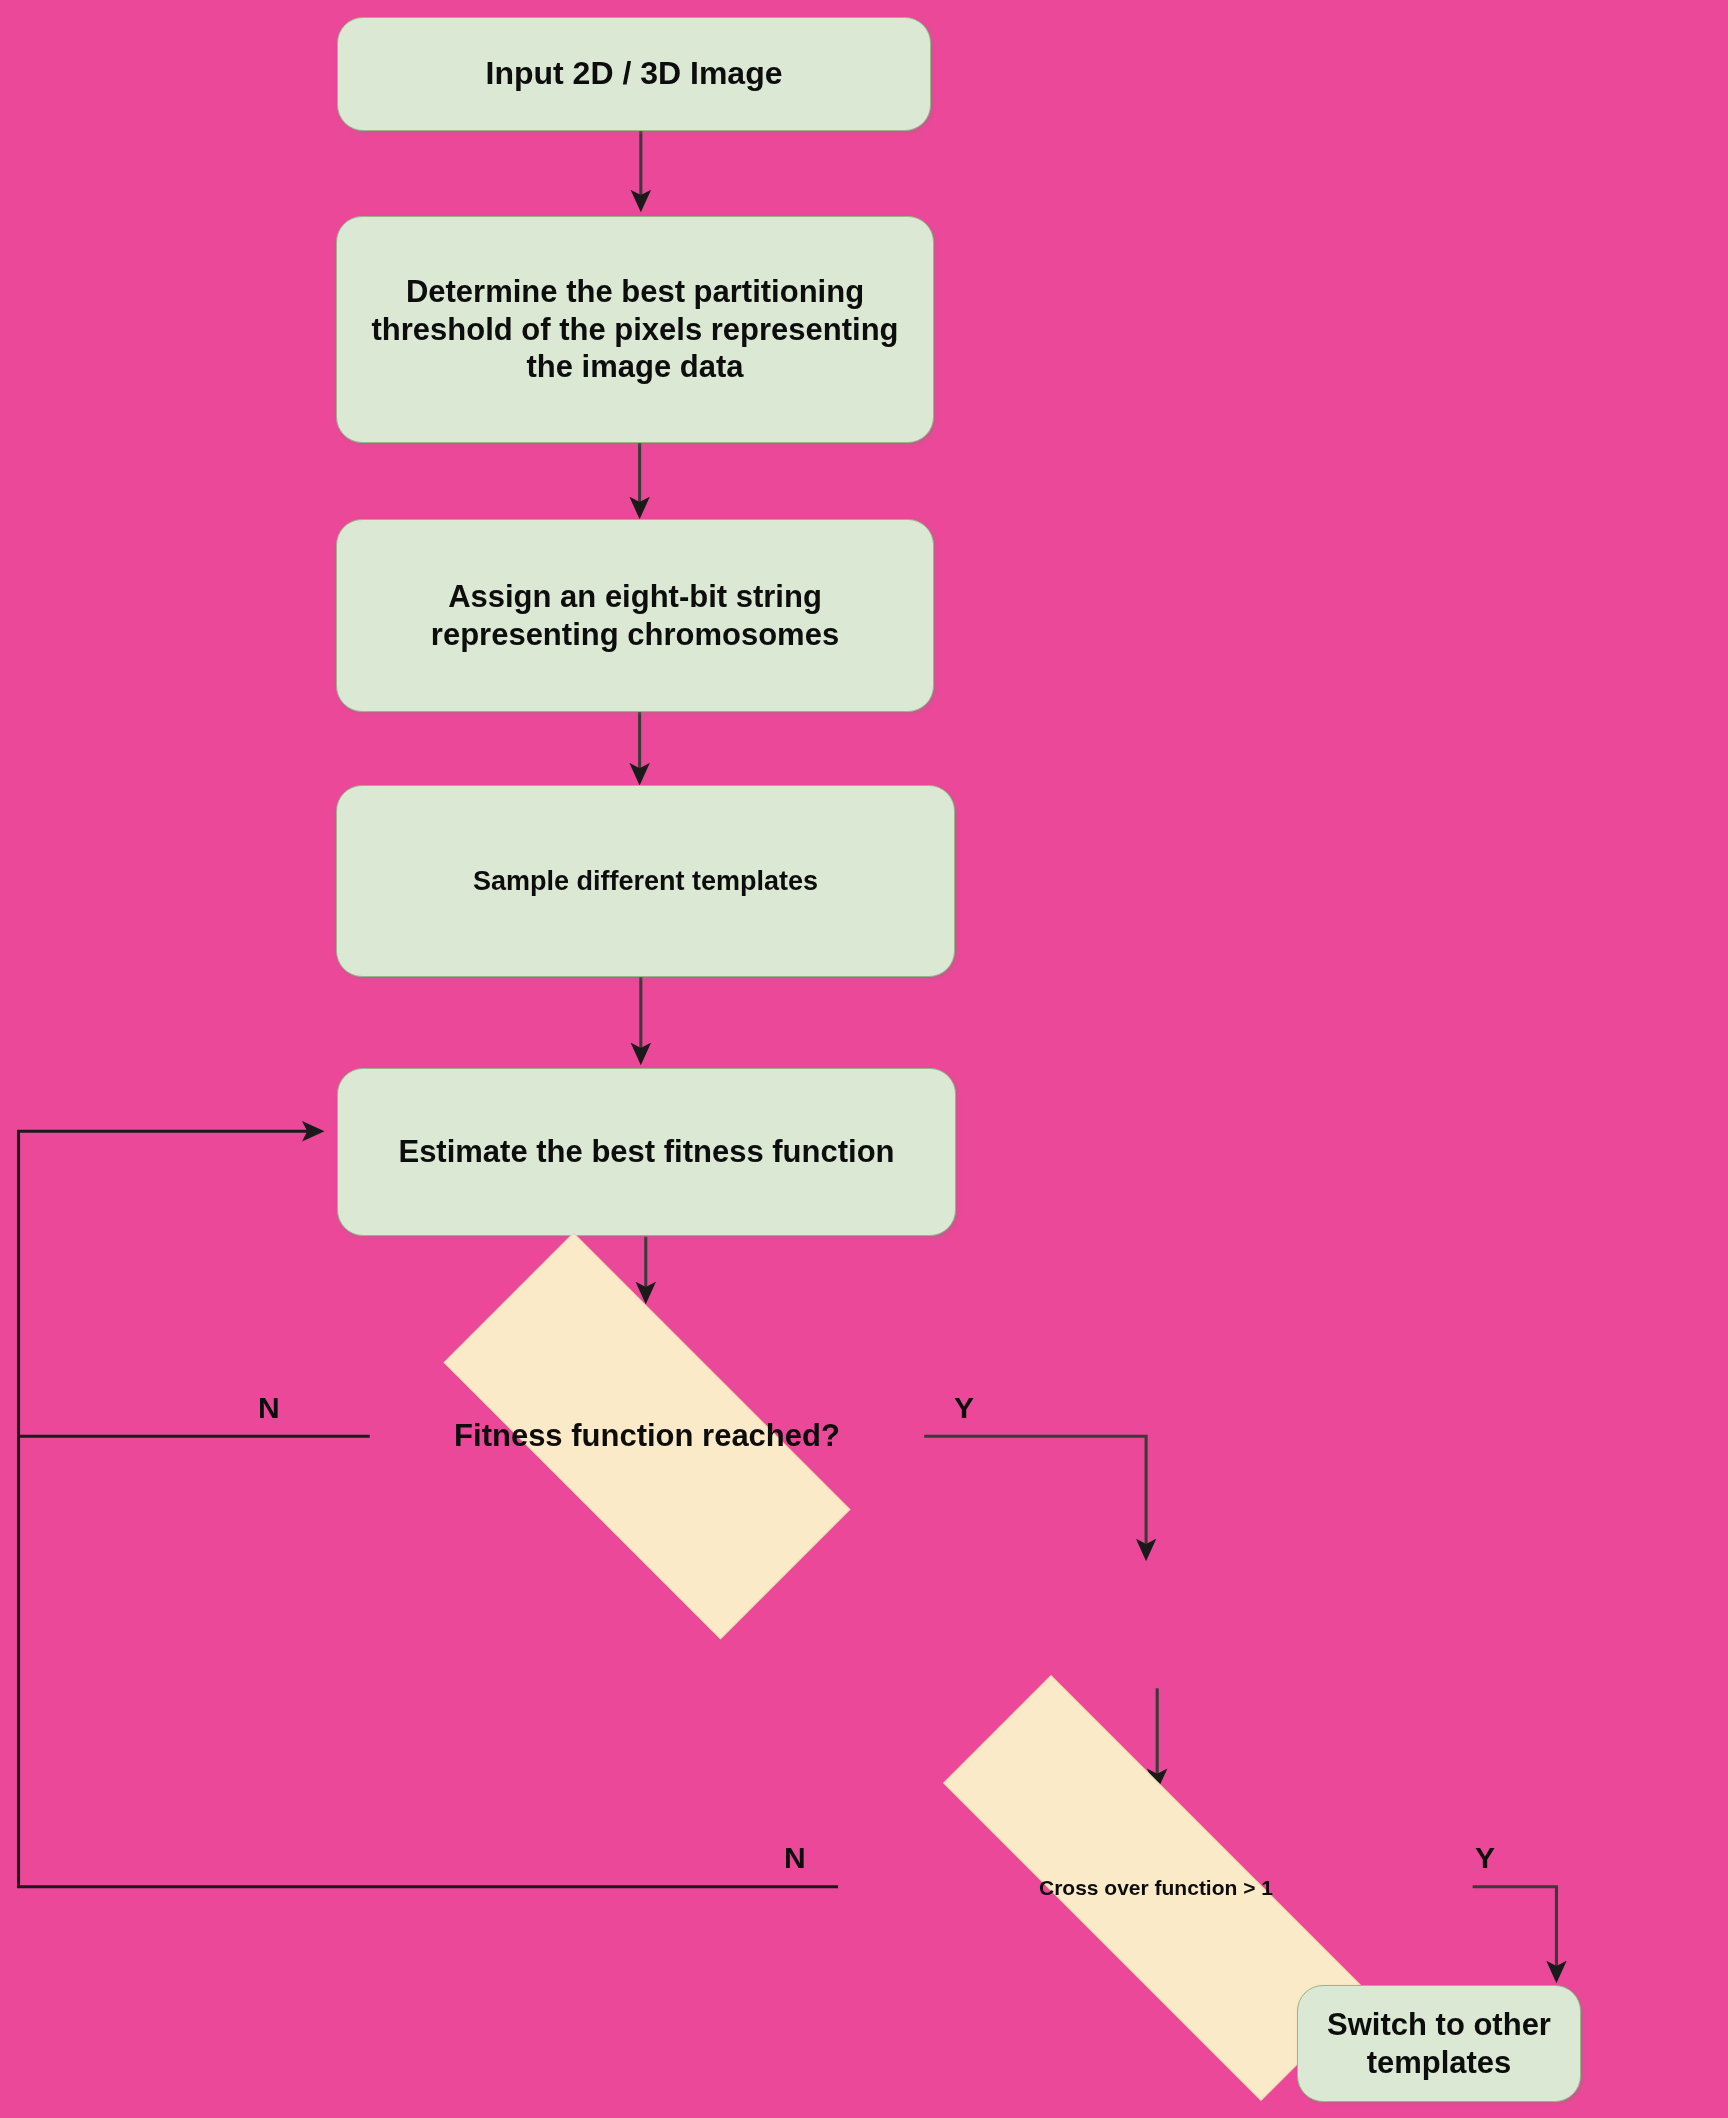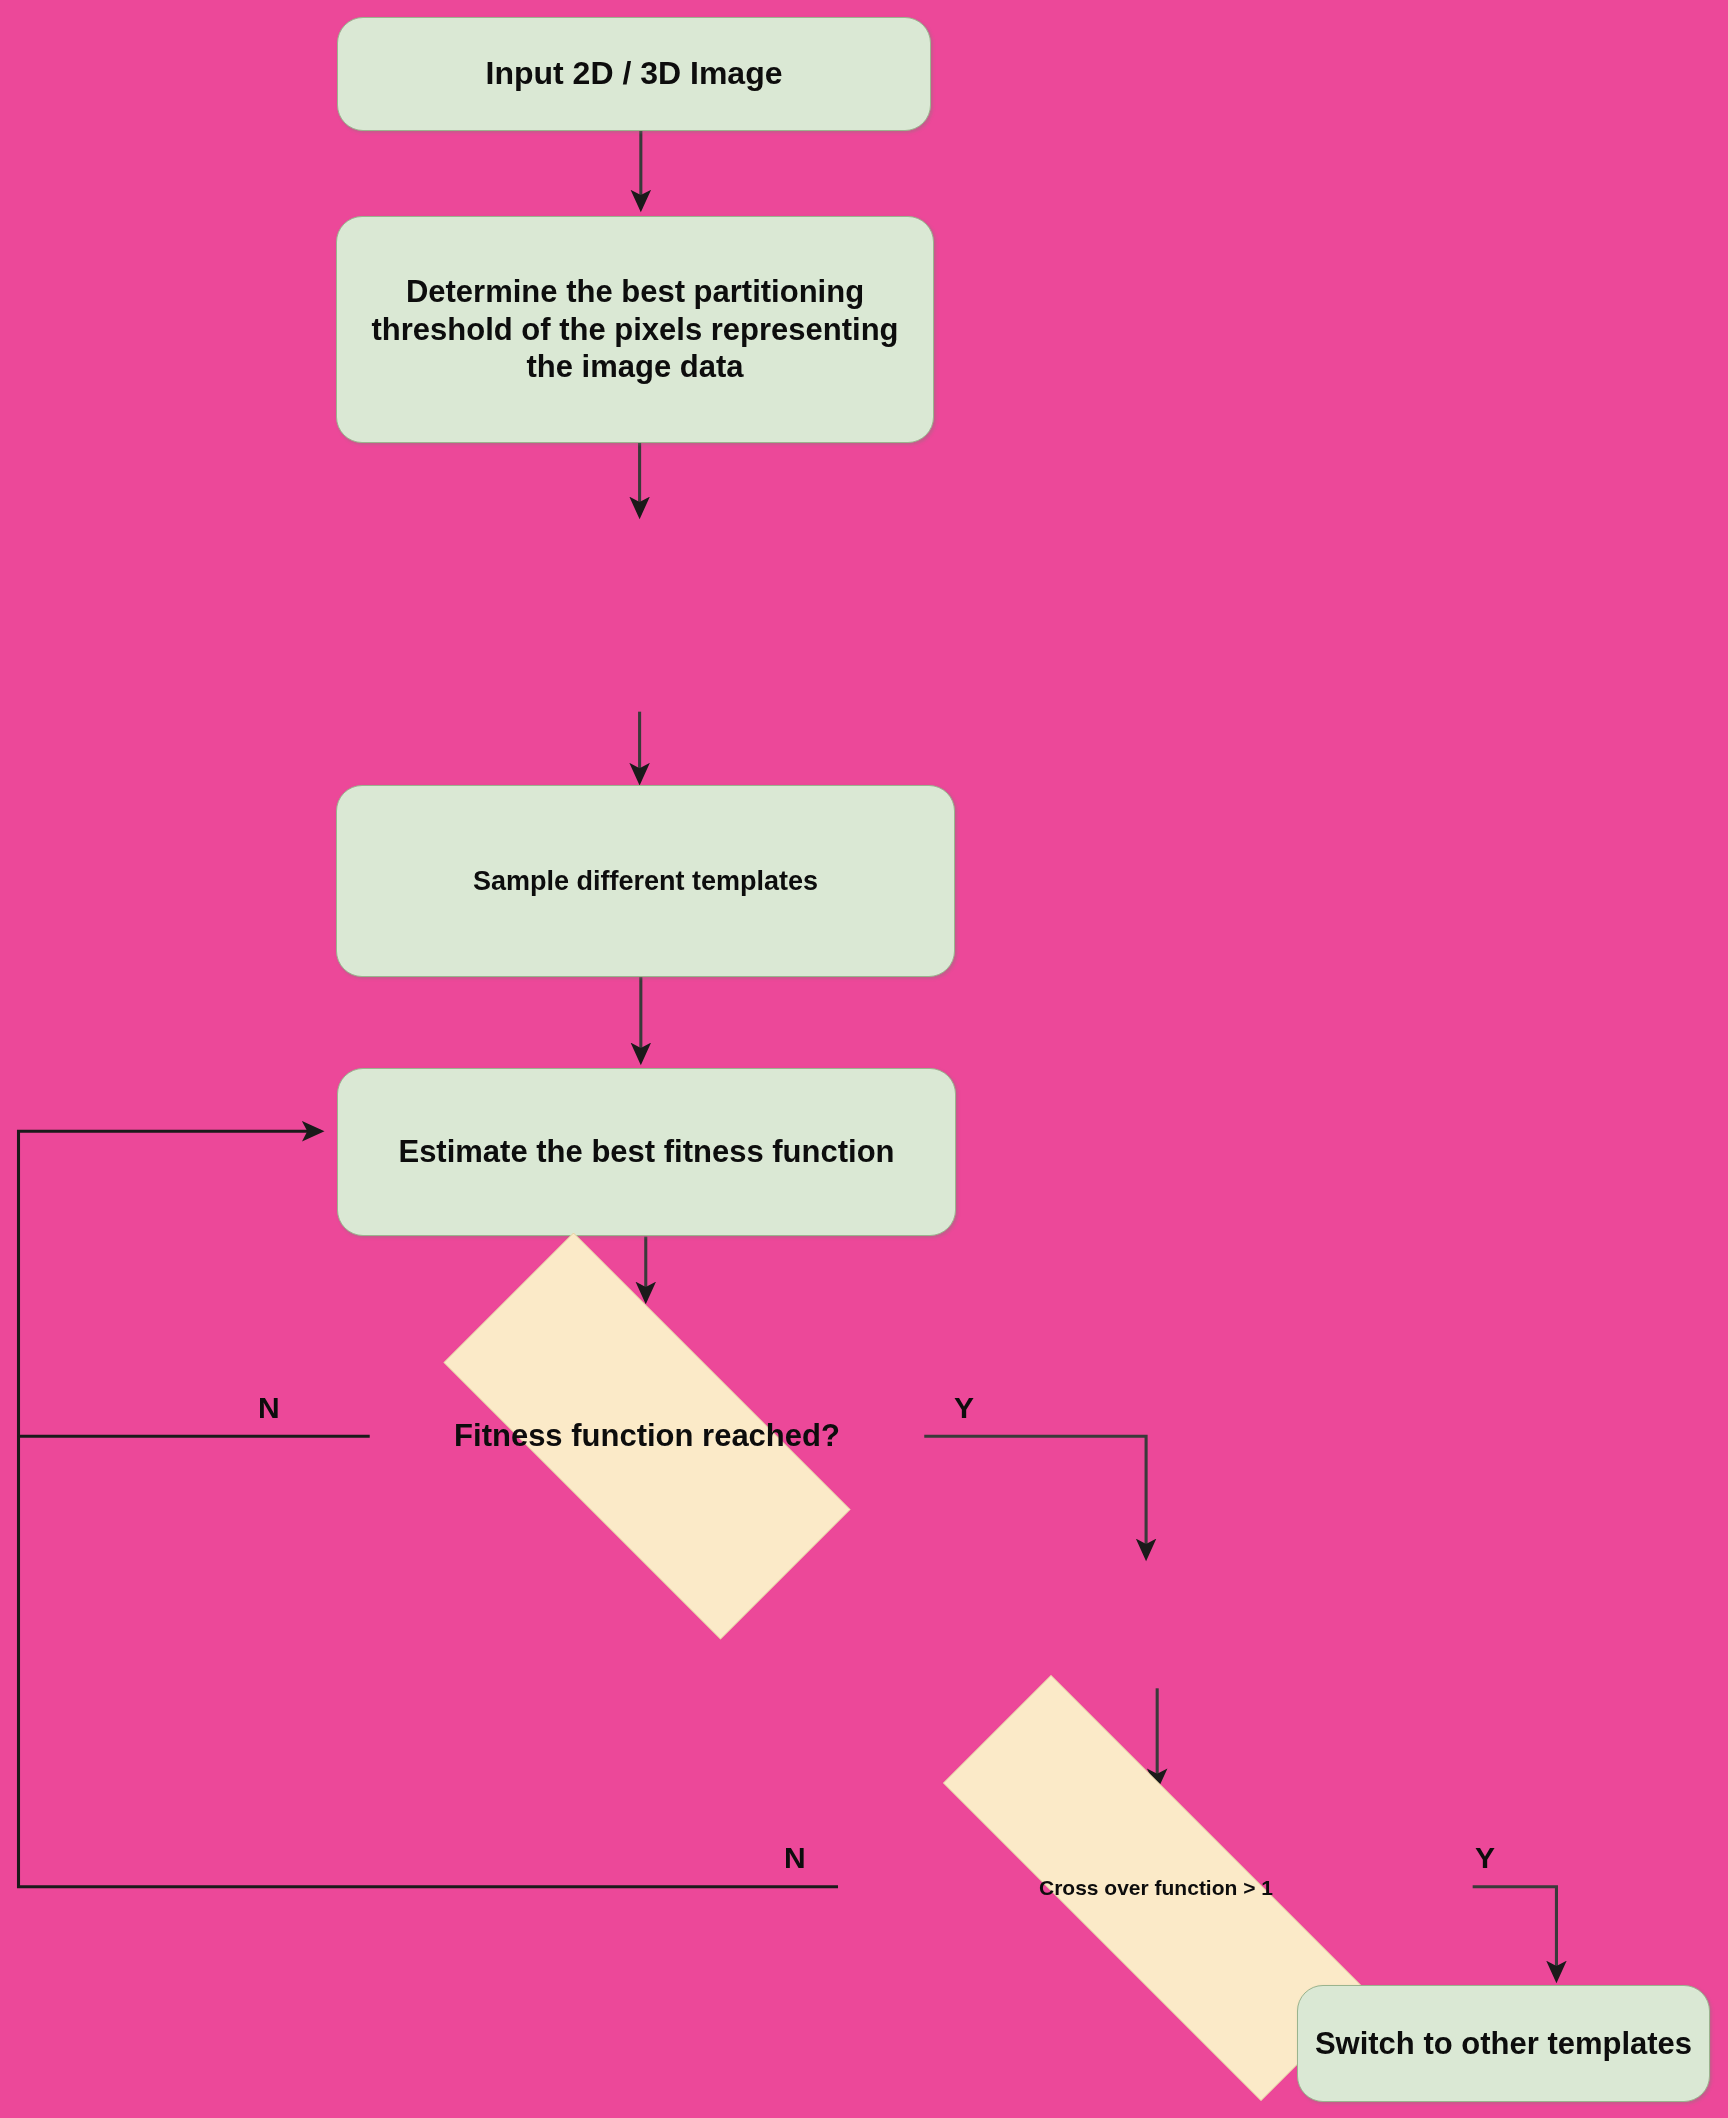--- a/index.html
+++ b/index.html
@@ -106,41 +106,44 @@
   </svg>
 
   <div class="node proc" style="left:337px; top:16.6px; width:594px; height:114px; font-size:32px;">
     <span>Input 2D / 3D Image</span>
   </div>
 
   <div class="node proc" style="left:336px; top:216px; width:598px; height:227px; font-size:31px;">
     <span>Determine the best partitioning threshold of the pixels representing the image data</span>
   </div>
 
+  <div class="node proc" style="left:336px; top:519px; width:598px; height:193px; font-size:31px;">
+    <span>Assign an eight-bit string representing chromosomes</span>
+  </div>
 
   <div class="node proc" style="left:336px; top:785px; width:619px; height:192px; font-size:27px;">
     <span>Sample different templates</span>
   </div>
 
   <div class="node proc" style="left:337px; top:1068px; width:619px; height:168px; font-size:31px;">
     <span>Estimate the best fitness function</span>
   </div>
 
   <div class="node decision" style="left:370px; top:1306px; width:554px; height:260px; font-size:31px;">
     <div class="dia-shape"></div>
     <span class="dia-label">Fitness function reached?</span>
   </div>
 
 
   <div class="node decision" style="left:838px; top:1780px; width:636px; height:216px; font-size:21px;">
     <div class="dia-shape"></div>
     <span class="dia-label">Cross over function &gt; 1</span>
   </div>
 
-  <div class="node proc" style="left:1297px; top:1985px; width:413px; height:117px; font-size:31px;">
+  <div class="node proc" style="left:1297px; top:1985px; width:284px; height:117px; font-size:31px;">
     <span>Switch  to other templates</span>
   </div>
 
   <div class="edge-label" style="left:258px; top:1391px; font-size:30px;">N</div>
 
   <div class="edge-label" style="left:954px; top:1391px; font-size:30px;">Y</div>
 
   <div class="edge-label" style="left:784px; top:1841px; font-size:30px;">N</div>
 
   <div class="edge-label" style="left:1475px; top:1841px; font-size:30px;">Y</div>

